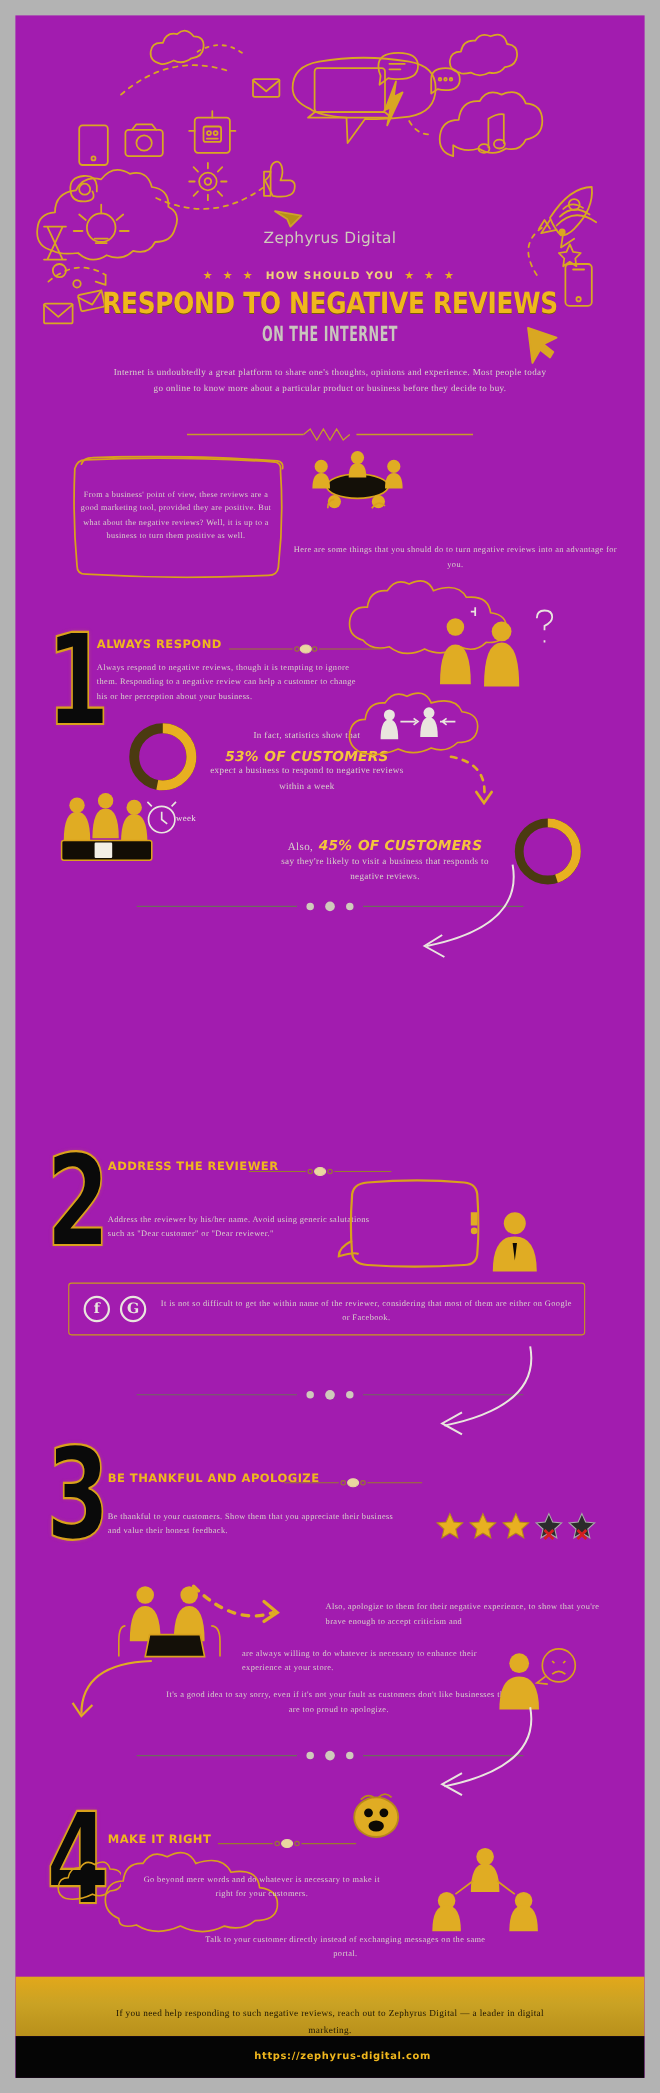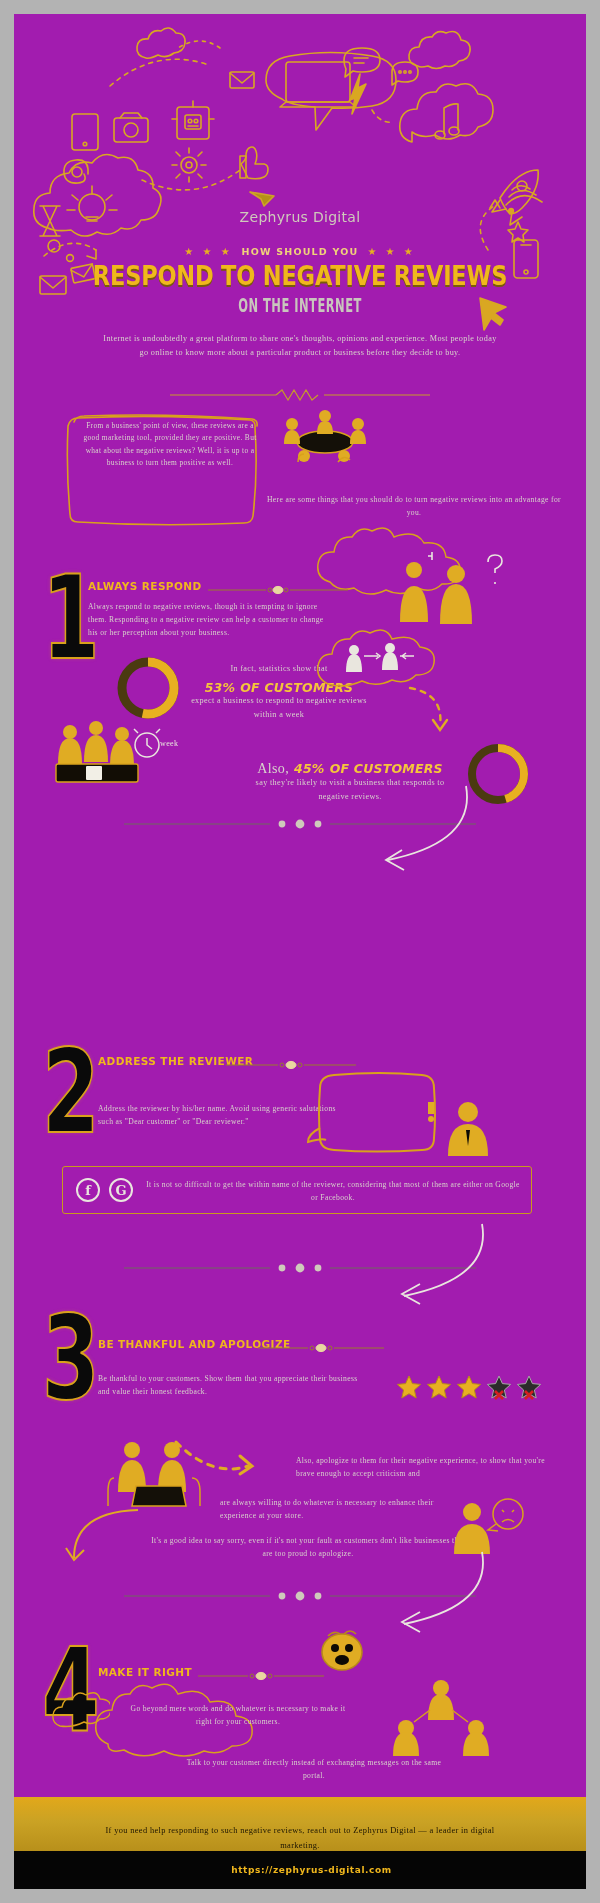--- a/index.html
+++ b/index.html
@@ -101,22 +101,22 @@
   }
 
   
   .quotebox {
     position: absolute;
     left: 46px; top: 400px; width: 198px; height: 112px;
   }
   .quotebox .qframe { position: absolute; inset: 0; }
   .quotebox .qtext {
     position: absolute;
-    left: 12px; top: 6px; width: 176px;
-    font-size: 7.4px; line-height: 12.4px; margin-left: 10px;
+    left: 12px; top: 30px; width: 176px;
+    font-size: 7.4px; line-height: 12.4px;
   }
 
   .afterquote {
     position: absolute;
     left: 250px; top: 480px; width: 300px;
     font-size: 7.6px; line-height: 12.6px;
   }
 
   
   .bignum {
@@ -488,21 +488,21 @@
             <path d="M32 48 q0 -27 12 -27 q12 0 12 27z"></path>
           <circle cx="70" cy="20" r="7"></circle>
             <path d="M58 52 q0 -26 12 -26 q12 0 12 26z"></path>
         </g>
         <rect x="4" y="50" width="82" height="18" rx="2" fill="#120d05"></rect>
         <rect x="34" y="52" width="16" height="14" rx="1" fill="#f2efe6" stroke="none"></rect>
       </svg>
     </div>
 
     <div class="stat-line" style="position:absolute;left:236px;top:744px;width:200px">
-      <span class="hand" style="font-size:14px">Also,</span>
+      <span class="hand" style="font-size:10px">Also,</span>
       <span class="stat-big">45%</span>
       <span class="stat-big lbl">OF CUSTOMERS</span>
     </div>
     <div class="stat-line hand" style="position:absolute;left:236px;top:762px;width:200px">say they're likely to visit a business that responds to negative reviews.</div>
 
     <div class="donut" style="left:448px;top:724px">
       <svg width="72" height="72" viewBox="0 0 72 72">
         <circle cx="36" cy="36" r="26" fill="none" stroke="#4b3a10" stroke-width="8"></circle>
         <circle cx="36" cy="36" r="26" fill="none" stroke="#e8b021" stroke-width="8" stroke-dasharray="73.5 176.5" transform="rotate(-90 36 36)"></circle>
       </svg>

